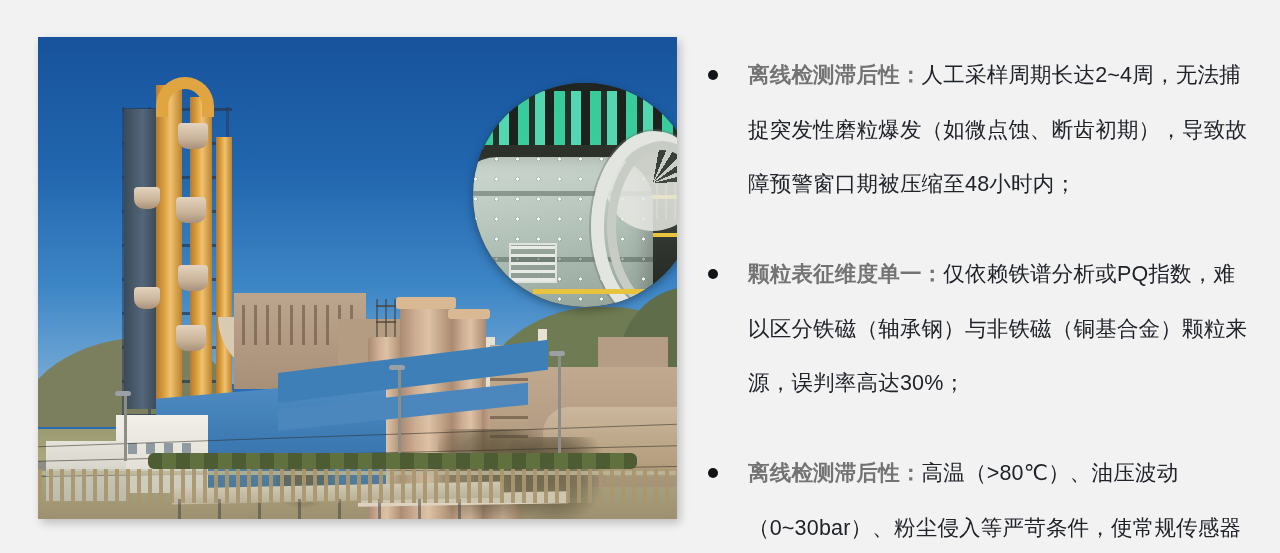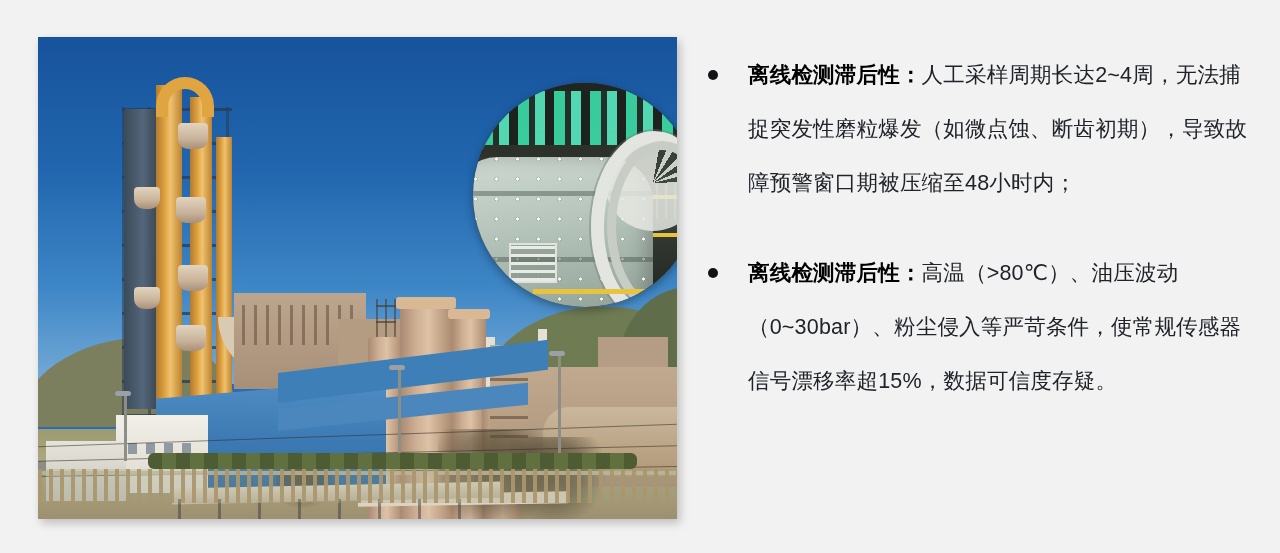--- a/index.html
+++ b/index.html
@@ -436,21 +436,22 @@
     position: absolute;
     left: 4px;
     top: 22px;
     width: 10px;
     height: 10px;
     background: #111316;
     border-radius: 50%;
   }
   .bullet .lead {
     font-weight: bold;
-    color: #000000;
+    color: #737373;
+    font-family: Liberation Mono, monospace;
   }
   .bullet .body {
     font-weight: normal;
   }
 </style>
 </head>
 <body>
 
 <div class="slide">
 
@@ -549,20 +550,24 @@
     </div>
   </div>
 
   <div class="bullets">
 
     <div class="bullet">
       <span class="dot"></span>
       <span class="lead">离线检测滞后性：</span><span class="body">人工采样周期长达2~4周，无法捕捉突发性磨粒爆发（如微点蚀、断齿初期），导致故障预警窗口期被压缩至48小时内；</span>
     </div>
 
+    <div class="bullet">
+      <span class="dot"></span>
+      <span class="lead">颗粒表征维度单一：</span><span class="body">仅依赖铁谱分析或PQ指数，难以区分铁磁（轴承钢）与非铁磁（铜基合金）颗粒来源，误判率高达30%；</span>
+    </div>
 
     <div class="bullet">
       <span class="dot"></span>
       <span class="lead">离线检测滞后性：</span><span class="body">高温（&gt;80℃）、油压波动（0~30bar）、粉尘侵入等严苛条件，使常规传感器信号漂移率超15%，数据可信度存疑。</span>
     </div>
 
   </div>
 
 </div>
 

